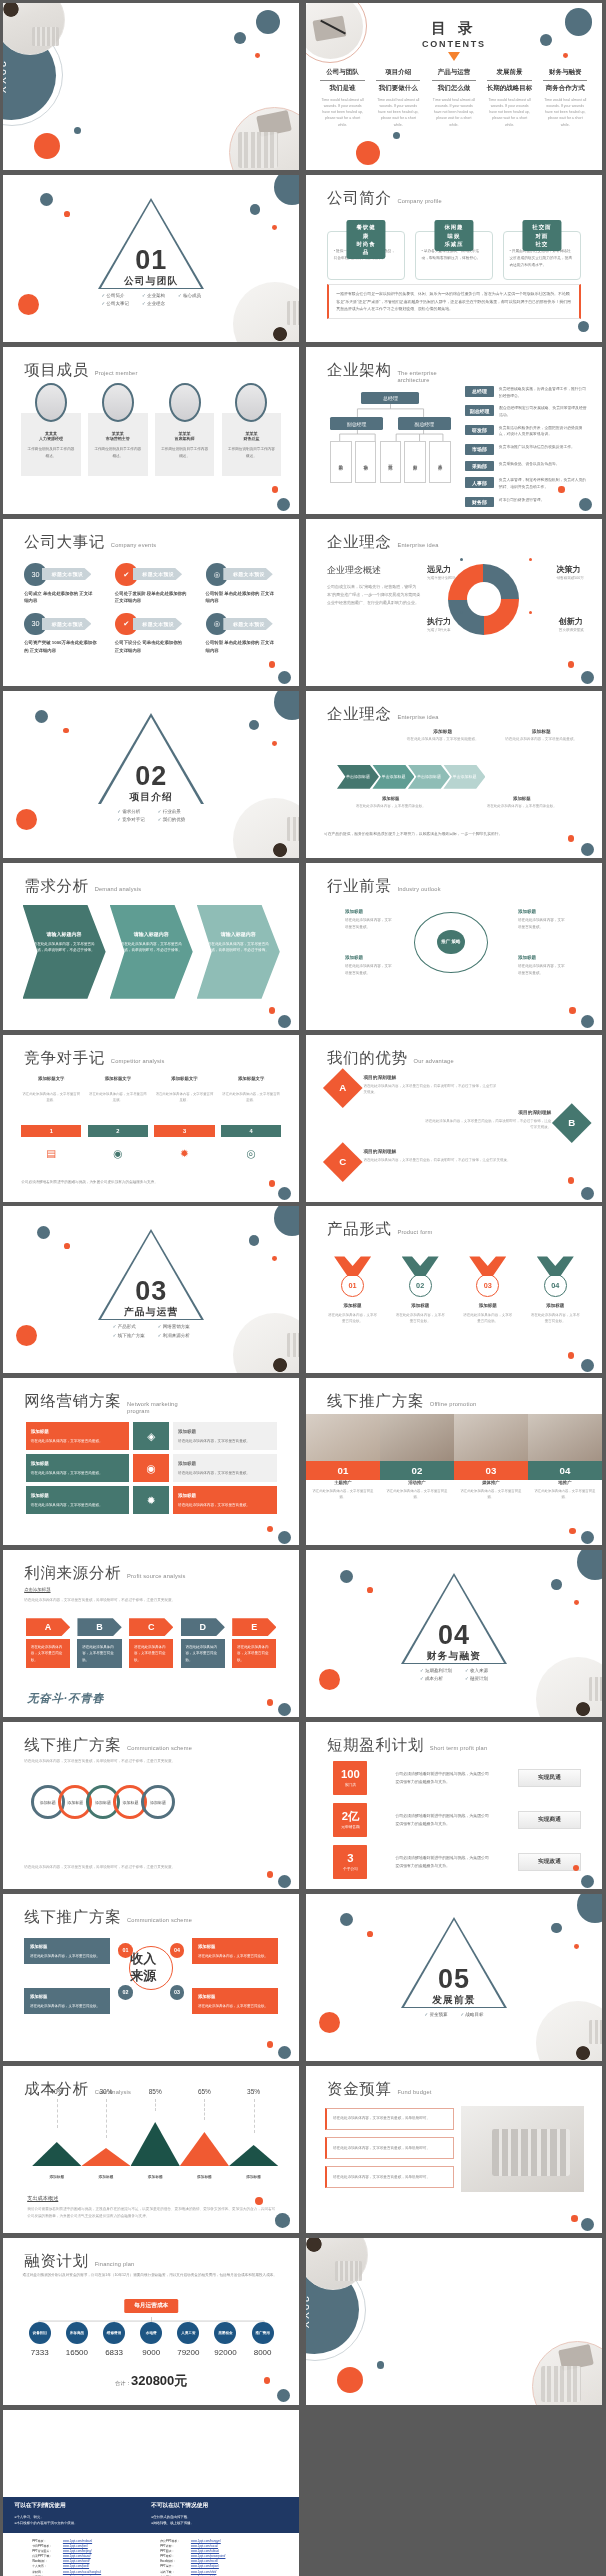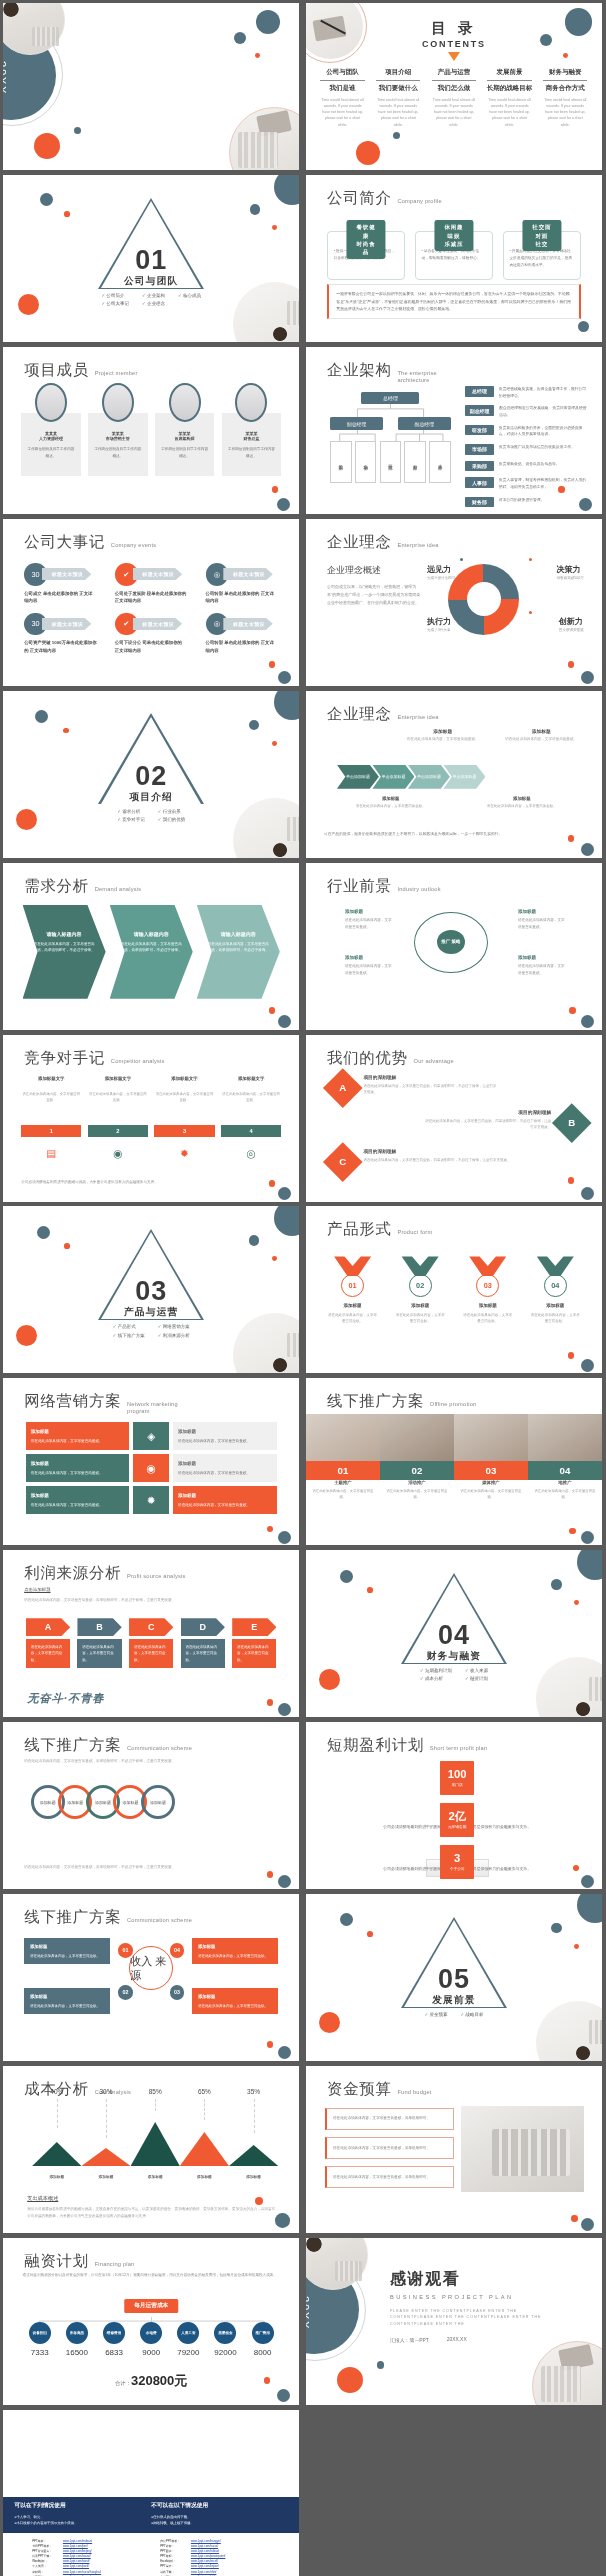--- a/index.html
+++ b/index.html
@@ -348,41 +348,41 @@
   .ps-body{ margin-top:3.2px; padding:4.9px 4.9px; font-size:3.5px; line-height:1.75; color:#fff;}
   .ps-slogan{
     position:absolute; left:24px; bottom:11.3px;
     font-size:11.3px; font-weight:700; color:#53707e; letter-spacing:0.8px;
     font-style:italic;
   }
   .or-ring{ width:34px;height:34px;border-radius:50%;border:3.2px solid; flex:0 0 auto;
             display:flex;align-items:center;justify-content:center; font-size:4px; color:#4a4a4a; text-align:center;}
 
   
-  .sp-row{ position:absolute; left:27.5px; right:21px; display:flex; align-items:center; gap:28px;flex-direction:column;}
+  .sp-row{ position:absolute; left:27.5px; right:21px; display:flex; align-items:center; gap:28px;}
   .sp-badge{
     width:34px;height:34px;background:#f05a32;color:#fff;
     display:flex;flex-direction:column;align-items:center;justify-content:center;
     flex:0 0 auto; border-radius:0.8px;
   }
   .sp-badge .n{ font-size:11.3px; font-weight:700; line-height:1;}
   .sp-badge .u{ font-size:3.7px; margin-top:1.6px;}
   .sp-tx{ flex:1; font-size:3.9px; color:#6e6e6e; line-height:1.95;}
   .sp-btn{
     width:63px;height:18px;background:linear-gradient(#fbfbfb,#e9e9e9);
     border:0.8px solid #dcdcdc; display:flex;align-items:center;justify-content:center;
     font-size:5.7px; font-weight:700; color:#3b3b3b; flex:0 0 auto;
   }
 
   
   .is-center{
     position:absolute; left:50%; top:74px; transform:translate(-50%,-50%);
     width:44px;height:44px;border-radius:50%;border:1.2px solid #f05a32;
     display:flex;flex-direction:column;align-items:center;justify-content:center;
-    font-size:11px; font-weight:400; color:#3b3b3b; line-height:1.3;
+    font-size:13px; font-weight:700; color:#3b3b3b; line-height:1.3;
   }
   .is-box{ position:absolute; width:86px; padding:4.9px 5.7px; font-size:3.5px; line-height:1.75;}
   .is-box .h{ font-size:4.4px; font-weight:700; margin-bottom:2.4px;}
   .is-tag{
     position:absolute; width:14.6px;height:14.6px;border-radius:50%;
     display:flex;align-items:center;justify-content:center; color:#fff; font-size:5.3px; font-weight:700;
   }
 
   
   .cc-wrap{ position:absolute; left:29px; right:21px; top:37px; height:84px;}
@@ -1432,29 +1432,20 @@
     </div>
     <div class="blob bl-orange" style="right:29px;bottom:21px;width:6.5px;height:6.5px;"></div>
     <div class="blob bl-slate" style="right:9.7px;bottom:3.2px;width:13px;height:13px;"></div>
   </div>
 
   <div class="slide">
     <div class="cover-ring-outline"></div>
     <div class="cover-ring-big"></div>
     <div class="cover-photo"></div>
     <div class="cover-year">20XX</div>
-    <div class="th-txt">
-      <h1>感谢观看</h1>
-      <div class="sub">BUSINESS PROJECT PLAN</div>
-      <div class="para">PLEASE ENTER THE CONTENTPLEASE ENTER THE CONTENTPLEASE ENTER THE CONTENTPLEASE ENTER THE CONTENTPLEASE ENTER THE</div>
-      <div class="meta">
-        <span>汇报人：第一PPT</span>
-        <span>20XX.XX</span>
-      </div>
-    </div>
     <div class="blob bl-orange" style="left:31px;bottom:11.3px;width:26px;height:26px;"></div>
     <div class="blob bl-slate" style="left:71px;bottom:36px;width:7.3px;height:7.3px;"></div>
     <div class="cover-photo2"></div>
   </div>
 
   <div class="slide">
     <div class="ppt-band">
       <div class="col">
         <div class="h">可以在下列情况使用</div>
         <div class="li">=<span>个人学习、研究。</span></div>

